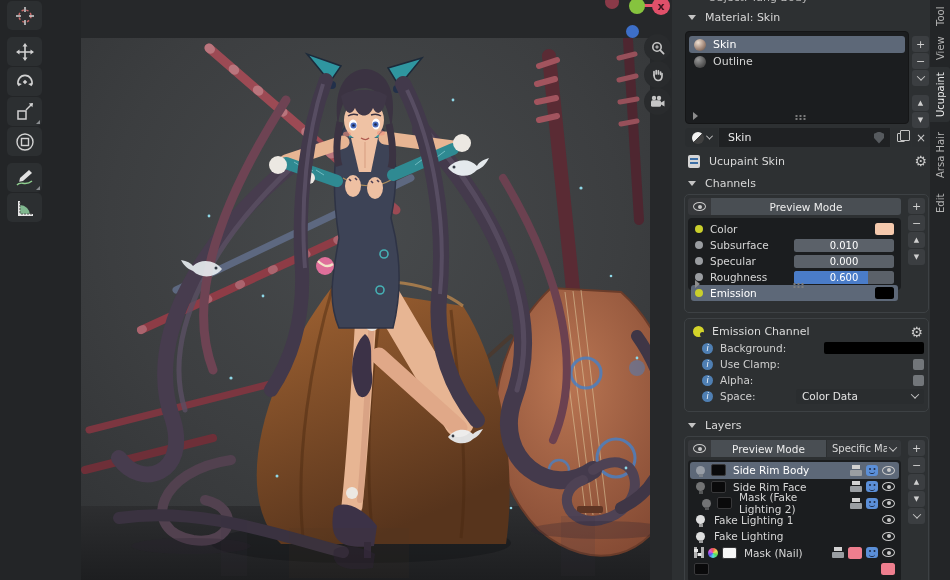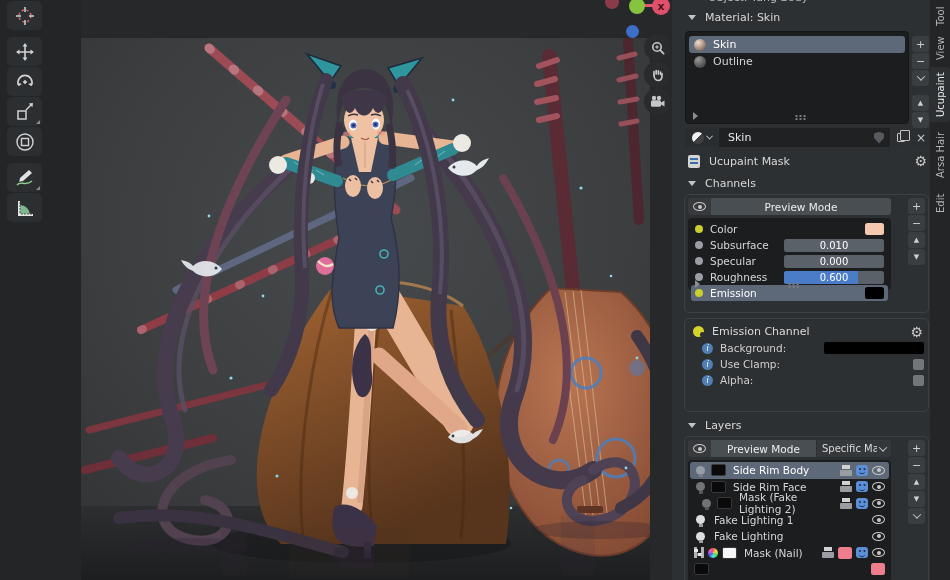--- a/index.html
+++ b/index.html
@@ -83,21 +83,21 @@
   .copy-i:after { content:''; position:absolute; left:2px; top:-4px; width:8px; height:9px;
                   border:1.3px solid #c4c4c4; border-radius:1px; background:#2c2f31; }
 
   .ucu-icon { width:12px; height:13px; background:#d5d5d5; border-radius:2px; position:relative; }
   .ucu-icon:after { content:''; position:absolute; left:2px; top:3px; width:8px; height:2px;
                     background:#3b6ea5; box-shadow:0 4px #3b6ea5; }
 
   
   .group { position:absolute; left:12px; width:245px; border:1px solid #3d4144; border-radius:5px;
            background:#2d3032; }
-  .grp-flex { display:flex; gap:17px; padding:3px; }
+  .grp-flex { display:flex; gap:7px; padding:3px; }
   .grp-main { flex:1; min-width:0; }
   .btn-col { width:17px; display:flex; flex-direction:column; }
 
   .hdr-row { display:flex; height:17px; }
   .eye-toggle { width:23px; background:#37393c; border-radius:3px 0 0 3px;
                 display:flex; align-items:center; justify-content:center; }
   .preview-btn { flex:1; background:#494e53; border-radius:0 3px 3px 0; color:#ededed;
                  display:flex; align-items:center; justify-content:center; font-size:10.5px; }
   .preview-btn.mid { border-radius:0; }
   .filter-dd { width:74px; margin-left:1px; background:#35383b; border-radius:0 3px 3px 0;
@@ -478,21 +478,21 @@
       <span class="shield-i"></span>
     </div>
     <div class="db-btn">
       <span class="copy-i"></span>
     </div>
     <div class="db-btn last">×</div>
   </div>
 
   <div class="panel-abs sec-header" style="top:152px;">
     <span class="ucu-icon"></span>
-    <span>Ucupaint Mask</span>
+    <span>Ucupaint Skin</span>
     <span class="gear" style="top:1px;">⚙</span>
   </div>
 
   <div class="panel-abs sec-header" style="top:174px;">
     <span class="caret"></span>
     <span>Channels</span>
   </div>
 
   <div class="group grp-flex" style="top:194px; height:119px;">
     <div class="grp-main">
@@ -567,20 +567,29 @@
       <span class="info-i"></span>
       <span>Use Clamp:</span>
       <span class="em-spacer"></span>
       <span class="checkbox"></span>
     </div>
     <div class="em-row">
       <span class="info-i"></span>
       <span>Alpha:</span>
       <span class="em-spacer"></span>
       <span class="checkbox"></span>
+    </div>
+    <div class="em-row">
+      <span class="info-i"></span>
+      <span>Space:</span>
+      <span class="em-spacer"></span>
+      <span class="dropdown">
+        <span class="lbl">Color Data</span>
+        <span class="chev"></span>
+      </span>
     </div>
   </div>
 
   <div class="panel-abs sec-header" style="top:416px;">
     <span class="caret"></span>
     <span>Layers</span>
   </div>
 
   <div class="group grp-flex" style="top:436px; height:150px; border-bottom:none;">
     <div class="grp-main">

